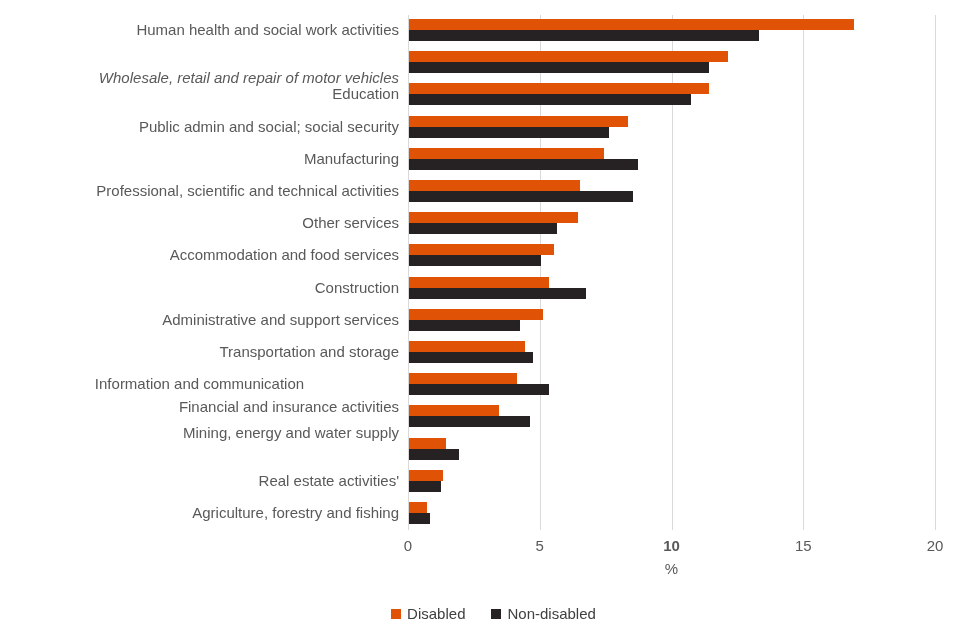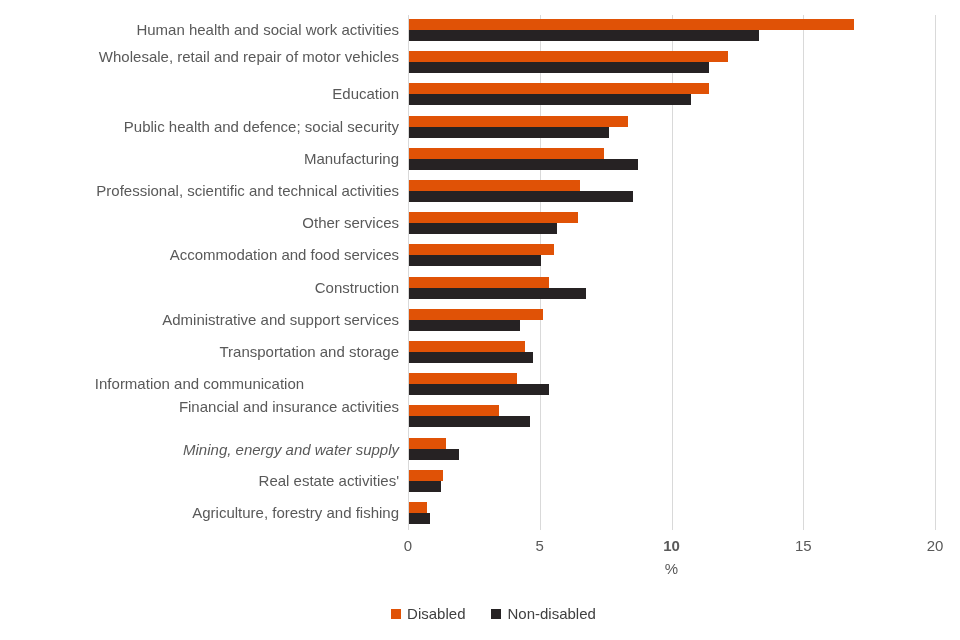--- a/index.html
+++ b/index.html
@@ -111,33 +111,33 @@
       <div class="bar" style="top: 416.4px; width: 121px; background: rgb(38, 34, 35);"></div>
       <div class="bar" style="top: 437.6px; width: 37px; background: rgb(224, 82, 6);"></div>
       <div class="bar" style="top: 448.6px; width: 50px; background: rgb(38, 34, 35);"></div>
       <div class="bar" style="top: 469.8px; width: 34px; background: rgb(224, 82, 6);"></div>
       <div class="bar" style="top: 480.8px; width: 32px; background: rgb(38, 34, 35);"></div>
       <div class="bar" style="top: 502px; width: 18px; background: rgb(224, 82, 6);"></div>
       <div class="bar" style="top: 513px; width: 21px; background: rgb(38, 34, 35);"></div>
     </div>
   <div id="cat-labels">
       <div class="cat-label" style="top: 20px;">Human health and social work activities</div>
-      <div class="cat-label" style="top: 47px;">Wholesale, retail and repair of motor vehicles</div>
+      <div class="cat-label" style="top: 68px; font-style: italic;">Wholesale, retail and repair of motor vehicles</div>
       <div class="cat-label" style="top: 84.4px;">Education</div>
-      <div class="cat-label" style="top: 116.6px;">Public health and defence; social security</div>
+      <div class="cat-label" style="top: 116.6px;">Public admin and social; social security</div>
       <div class="cat-label" style="top: 148.8px;">Manufacturing</div>
       <div class="cat-label" style="top: 181px;">Professional, scientific and technical activities</div>
       <div class="cat-label" style="top: 213.2px;">Other services</div>
       <div class="cat-label" style="top: 245.4px;">Accommodation and food services</div>
       <div class="cat-label" style="top: 277.6px;">Construction</div>
       <div class="cat-label" style="top: 309.8px;">Administrative and support services</div>
       <div class="cat-label" style="top: 342px;">Transportation and storage</div>
       <div class="cat-label" style="top: 374.2px; text-align: center;">Information and communication</div>
       <div class="cat-label" style="top: 397px;">Financial and insurance activities</div>
-      <div class="cat-label" style="top: 440px; font-style: italic;">Mining, energy and water supply</div>
+      <div class="cat-label" style="top: 423px;">Mining, energy and water supply</div>
       <div class="cat-label" style="top: 470.8px;">Real estate activities'</div>
       <div class="cat-label" style="top: 503px;">Agriculture, forestry and fishing</div>
     </div>
   <div id="xticks">
       <div class="xtick" style="left: 408px;">0</div>
       <div class="xtick" style="left: 539.75px;">5</div>
       <div class="xtick" style="left: 671.5px; font-weight: bold;">10</div>
       <div class="xtick" style="left: 803.25px;">15</div>
       <div class="xtick" style="left: 935px;">20</div>
     </div>

